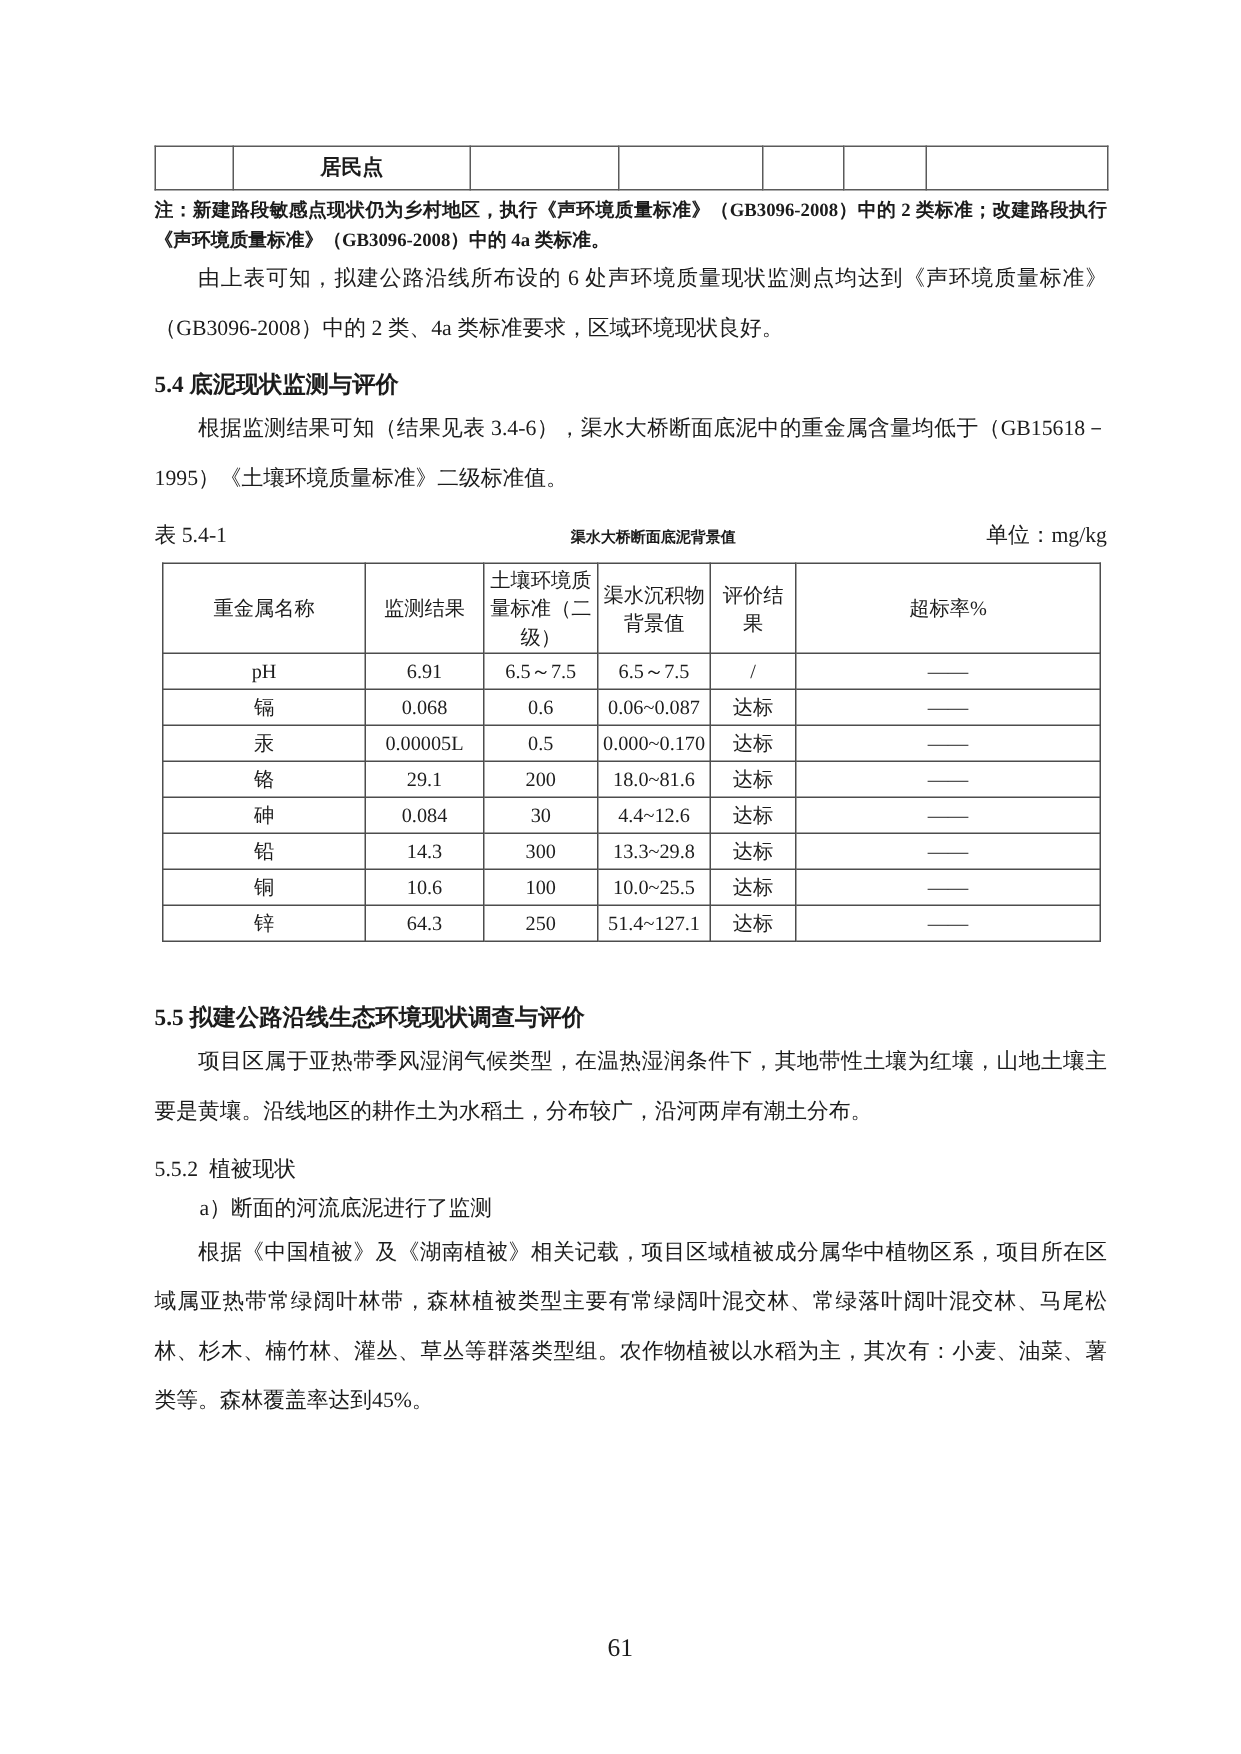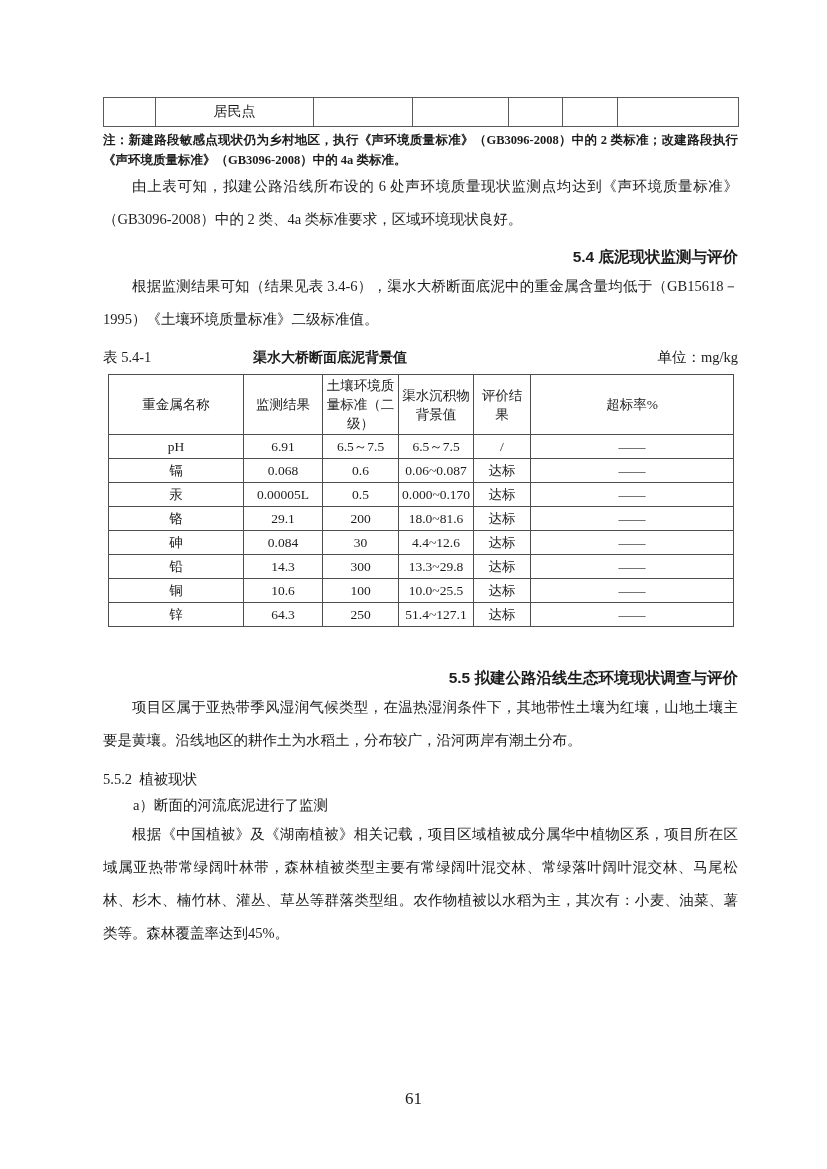--- a/index.html
+++ b/index.html
@@ -14,20 +14,21 @@
   .content {
     position: absolute;
     left: 103px; top: 0;
     width: 635px;
   }
   
   table { border-collapse: collapse; table-layout: fixed; }
   .top-table {
     margin-top: 97px;
     width: 635px;
+    font-weight: bold;
   }
   .top-table td {
     border: 1px solid #5a5a5a;
     height: 29px;
     text-align: center;
     vertical-align: middle;
     font-size: 14px;
   }
   
   .note {
@@ -38,27 +39,26 @@
     text-align: justify;
   }
   
   .para {
     font-size: 14.5px;
     line-height: 33px;
     text-align: justify;
     text-indent: 29px;
   }
   .h-major {
-    font-family: Liberation Sans, sans-serif;
+    font-family: Liberation Serif, serif;
     font-weight: bold;
     font-size: 15.5px;
     margin-top: 8px;
     line-height: 26px;
     white-space: pre-wrap;
-    text-align: right;
   }
   .h-minor {
     font-size: 14.5px;
     line-height: 26px;
     margin-top: 9px;
     white-space: pre-wrap;
   }
   .item-a {
     font-size: 14.5px;
     line-height: 26px;
@@ -66,21 +66,21 @@
   }
   
   .caption-row {
     margin-top: 9px;
     display: flex;
     align-items: baseline;
     font-size: 14.5px;
     line-height: 24px;
   }
   .caption-label { width: 150px; }
-  .caption-title { flex: 1; font-weight: bold; font-size: 14px; }
+  .caption-title { flex: 1; text-align: center; font-weight: bold; font-size: 10px; }
   .caption-unit  { width: 120px; text-align: right; font-weight: normal; }
   .main-table {
     margin-top: 4px;
     margin-left: 5px;
     width: 625px;
   }
   .main-table th, .main-table td {
     border: 1px solid #4d4d4d;
     text-align: center;
     vertical-align: middle;

